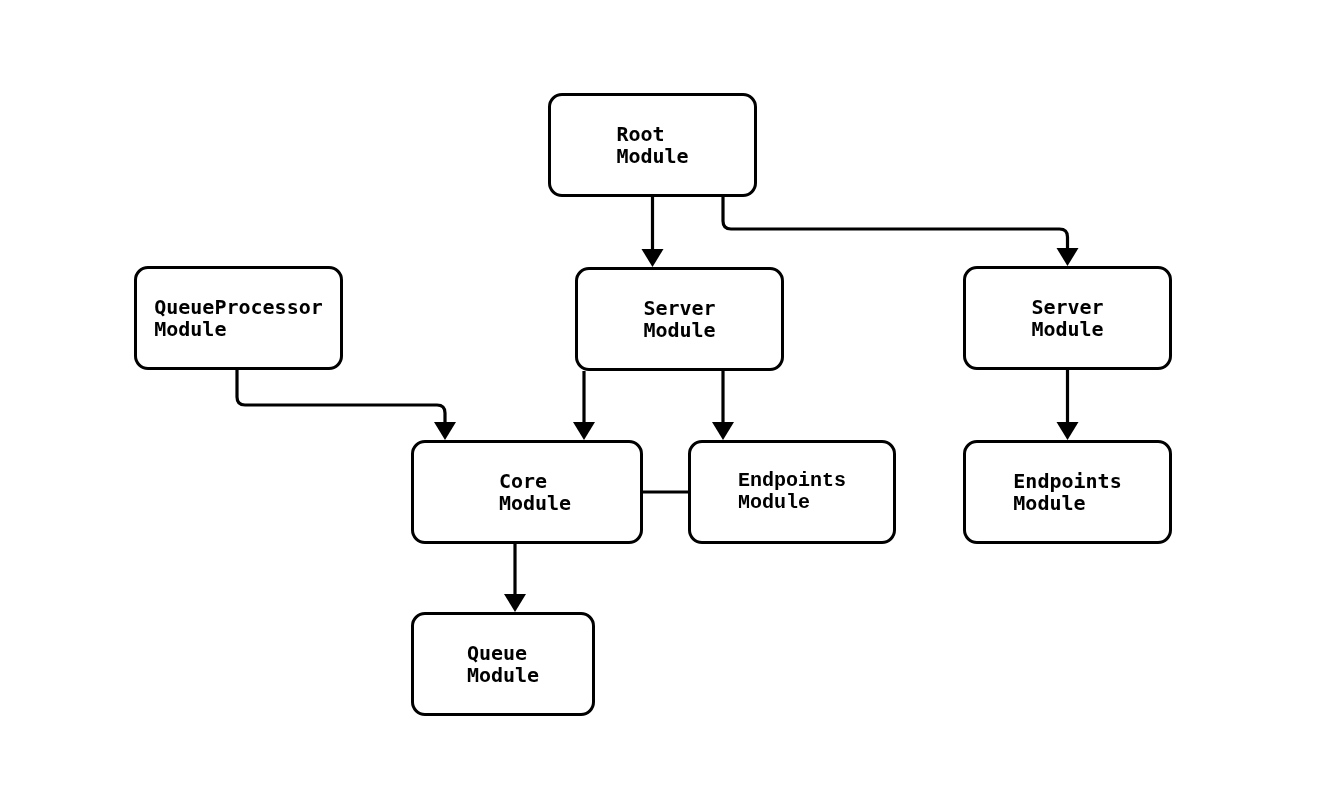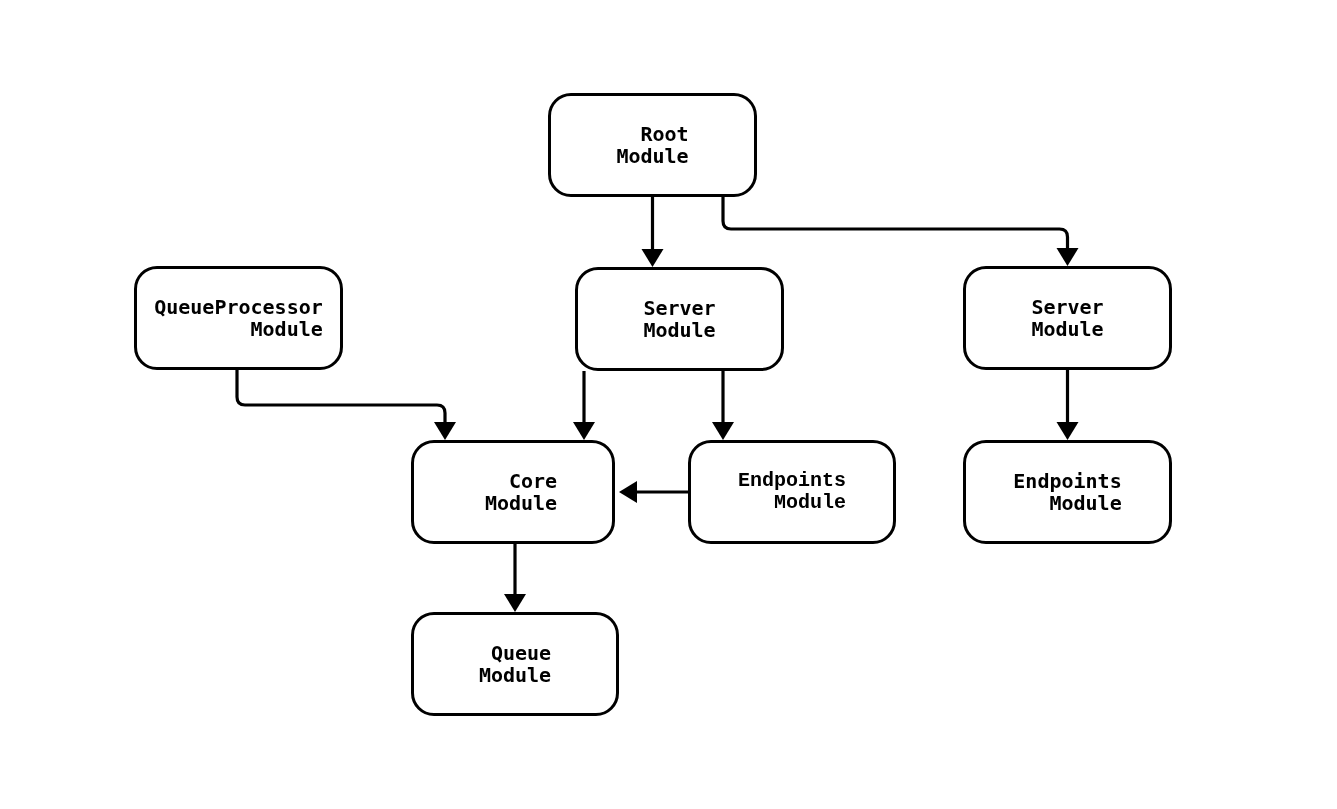--- a/index.html
+++ b/index.html
@@ -32,44 +32,44 @@
     fill: #000000;
     stroke: none;
   }
   .node {
     position: absolute;
     box-sizing: border-box;
     width: 209px;
     height: 104px;
     background: #ffffff;
     border: 3.2px solid #000000;
-    border-radius: 23px;
+    border-radius: 14px;
     display: flex;
     align-items: center;
     justify-content: center;
-    text-align: right;
+    text-align: left;
   }
   .node-label {
     font-size: 20px;
     line-height: 22px;
     font-weight: bold;
     color: #000000;
     letter-spacing: 0;
   }
   .node-label span {
     display: block;
   }
   .node-root          { left: 548px; top: 93px;  }
   .node-queueprocessor{ left: 134px; top: 266px; }
   .node-server        { left: 548px; top: 267px; margin-left: 27px; }
   .node-global        { left: 963px; top: 266px; }
-  .node-core          { left: 411px; top: 440px; width: 204px; padding-left: 16px; }
+  .node-core          { left: 411px; top: 440px; width: 232px; padding-left: 16px; }
   .node-endpoints     { left: 688px; top: 440px; width: 208px; font-family: Liberation Mono, monospace; }
   .node-repository    { left: 963px; top: 440px; }
-  .node-queue         { left: 411px; top: 612px; width: 208px; }
+  .node-queue         { left: 411px; top: 612px; width: 184px; }
 </style>
 </head>
 <body>
 
 <div class="diagram-canvas">
 
   <svg class="edges-layer" width="1337" height="809" viewBox="0 0 1337 809" xmlns="http://www.w3.org/2000/svg">
 
     <g>
       <path class="edge-path" d="M652.5 197 L652.5 250"></path>

